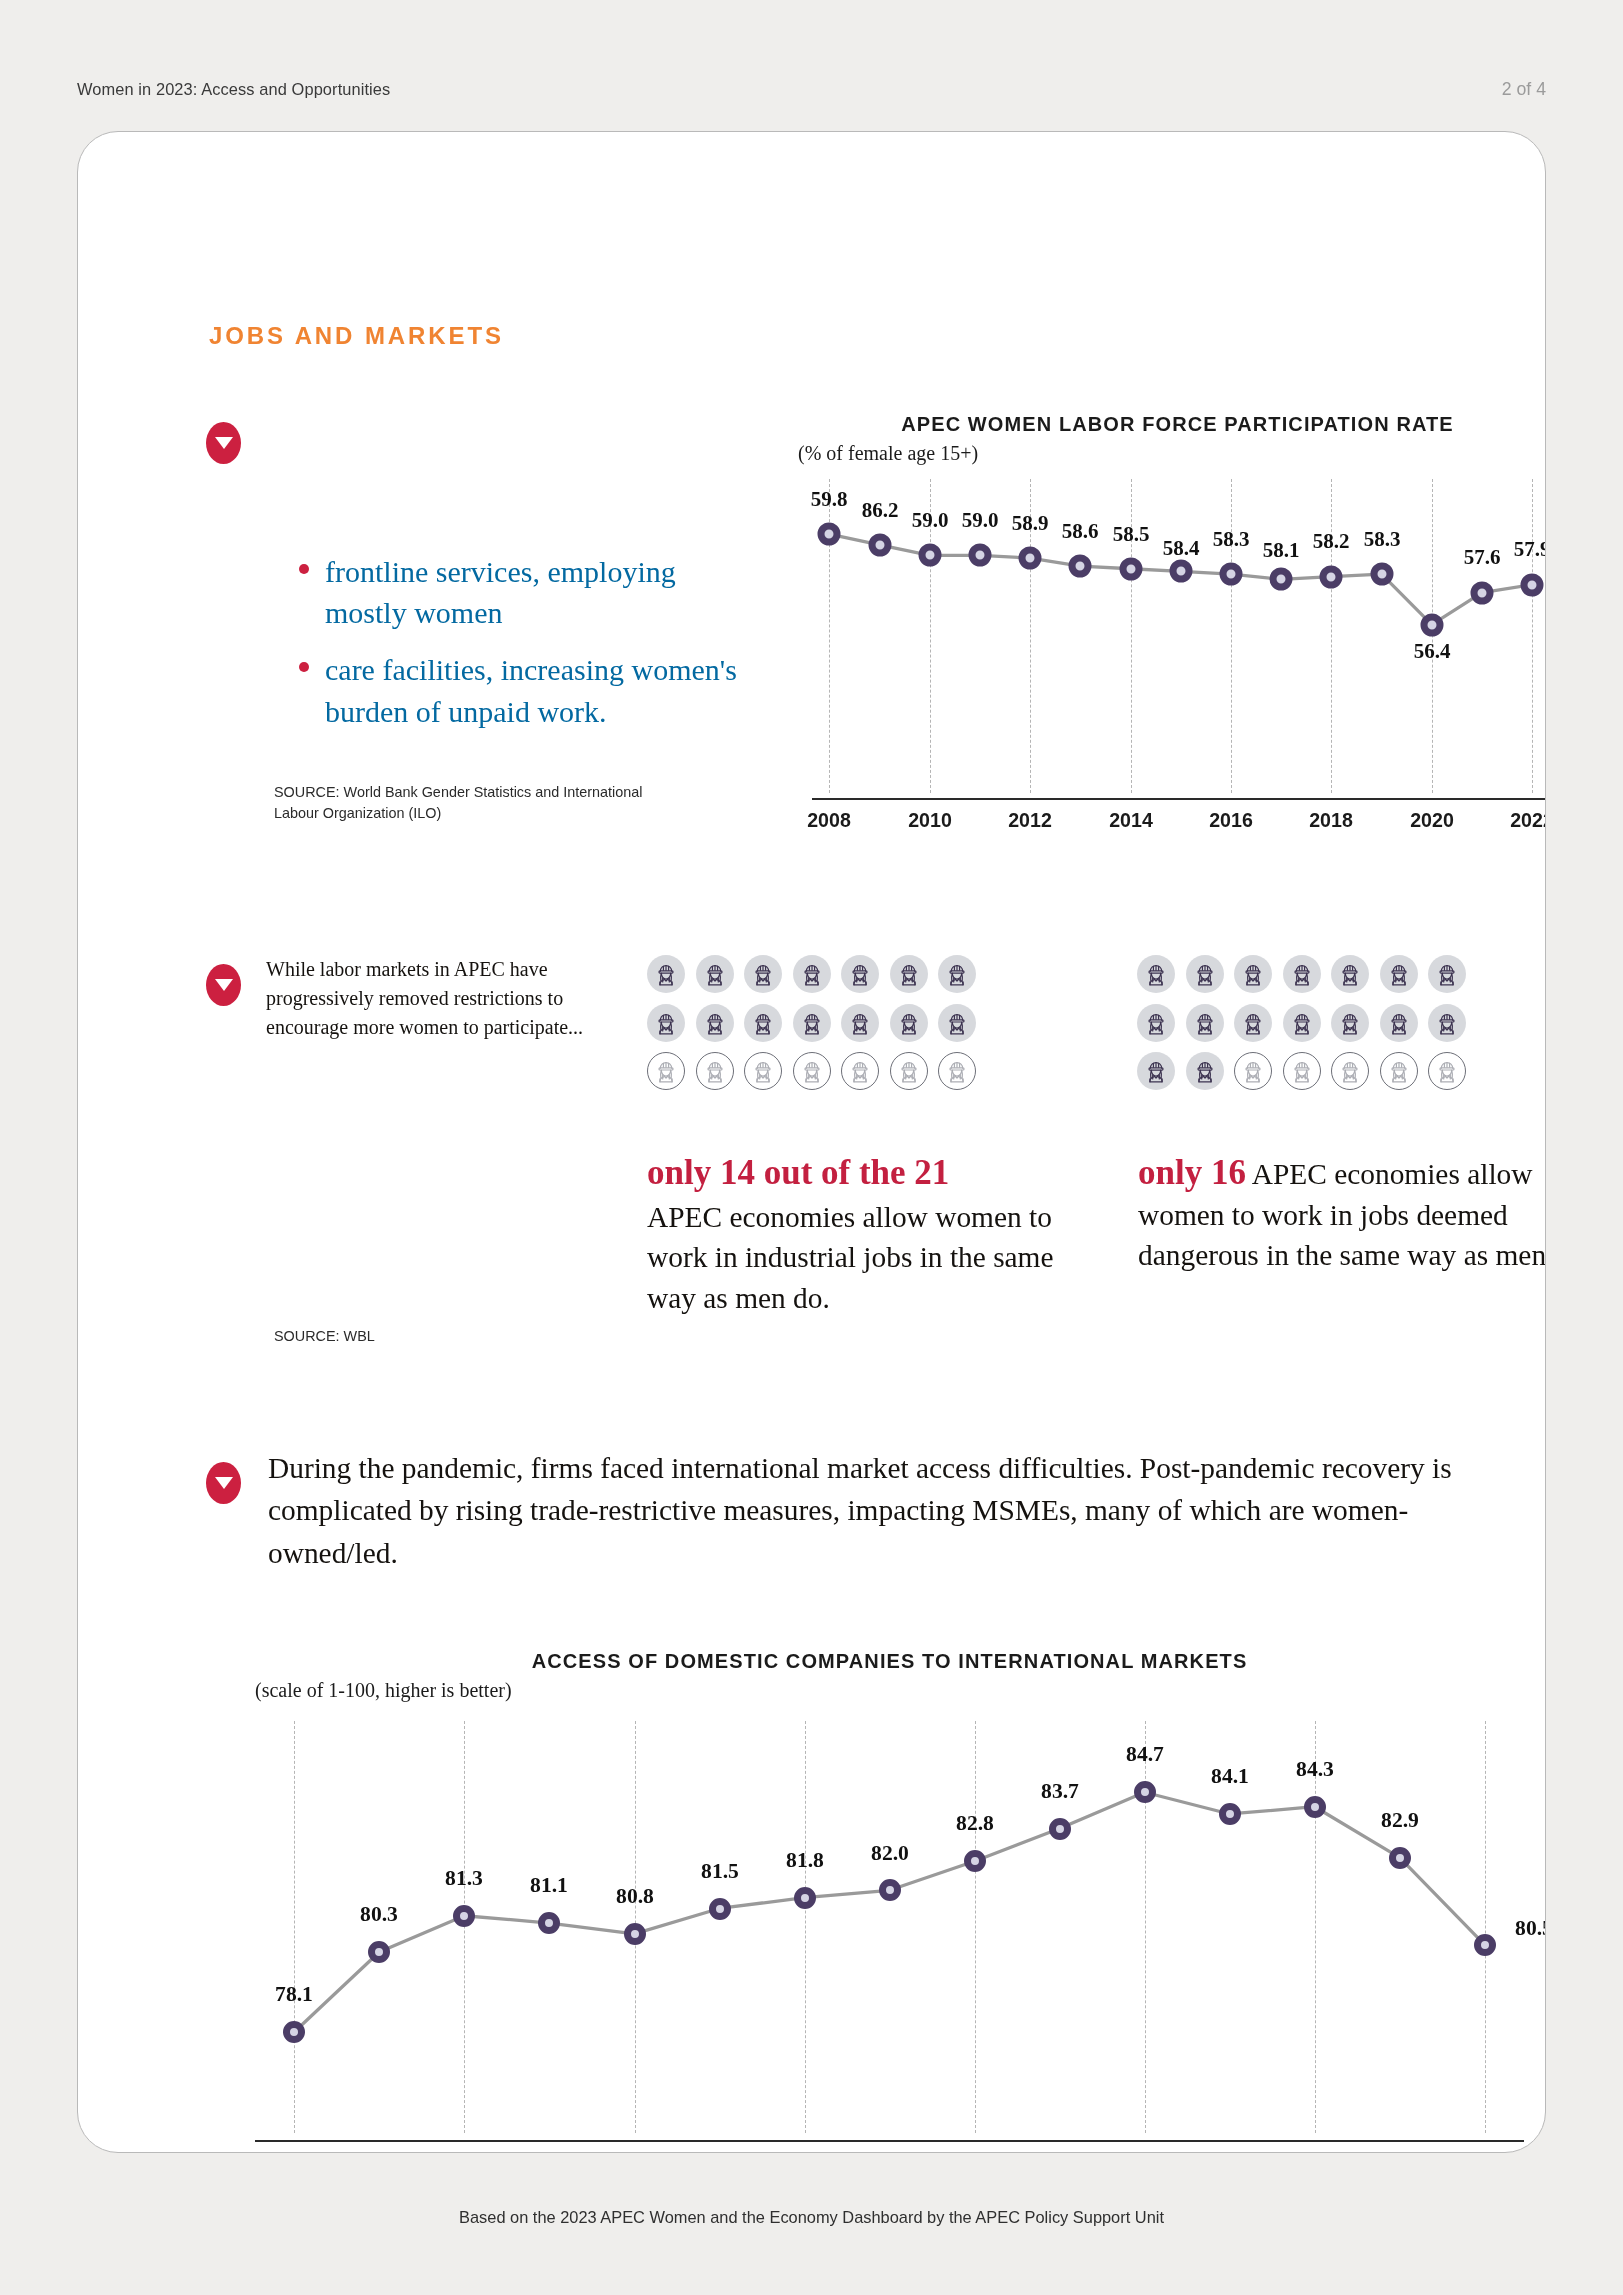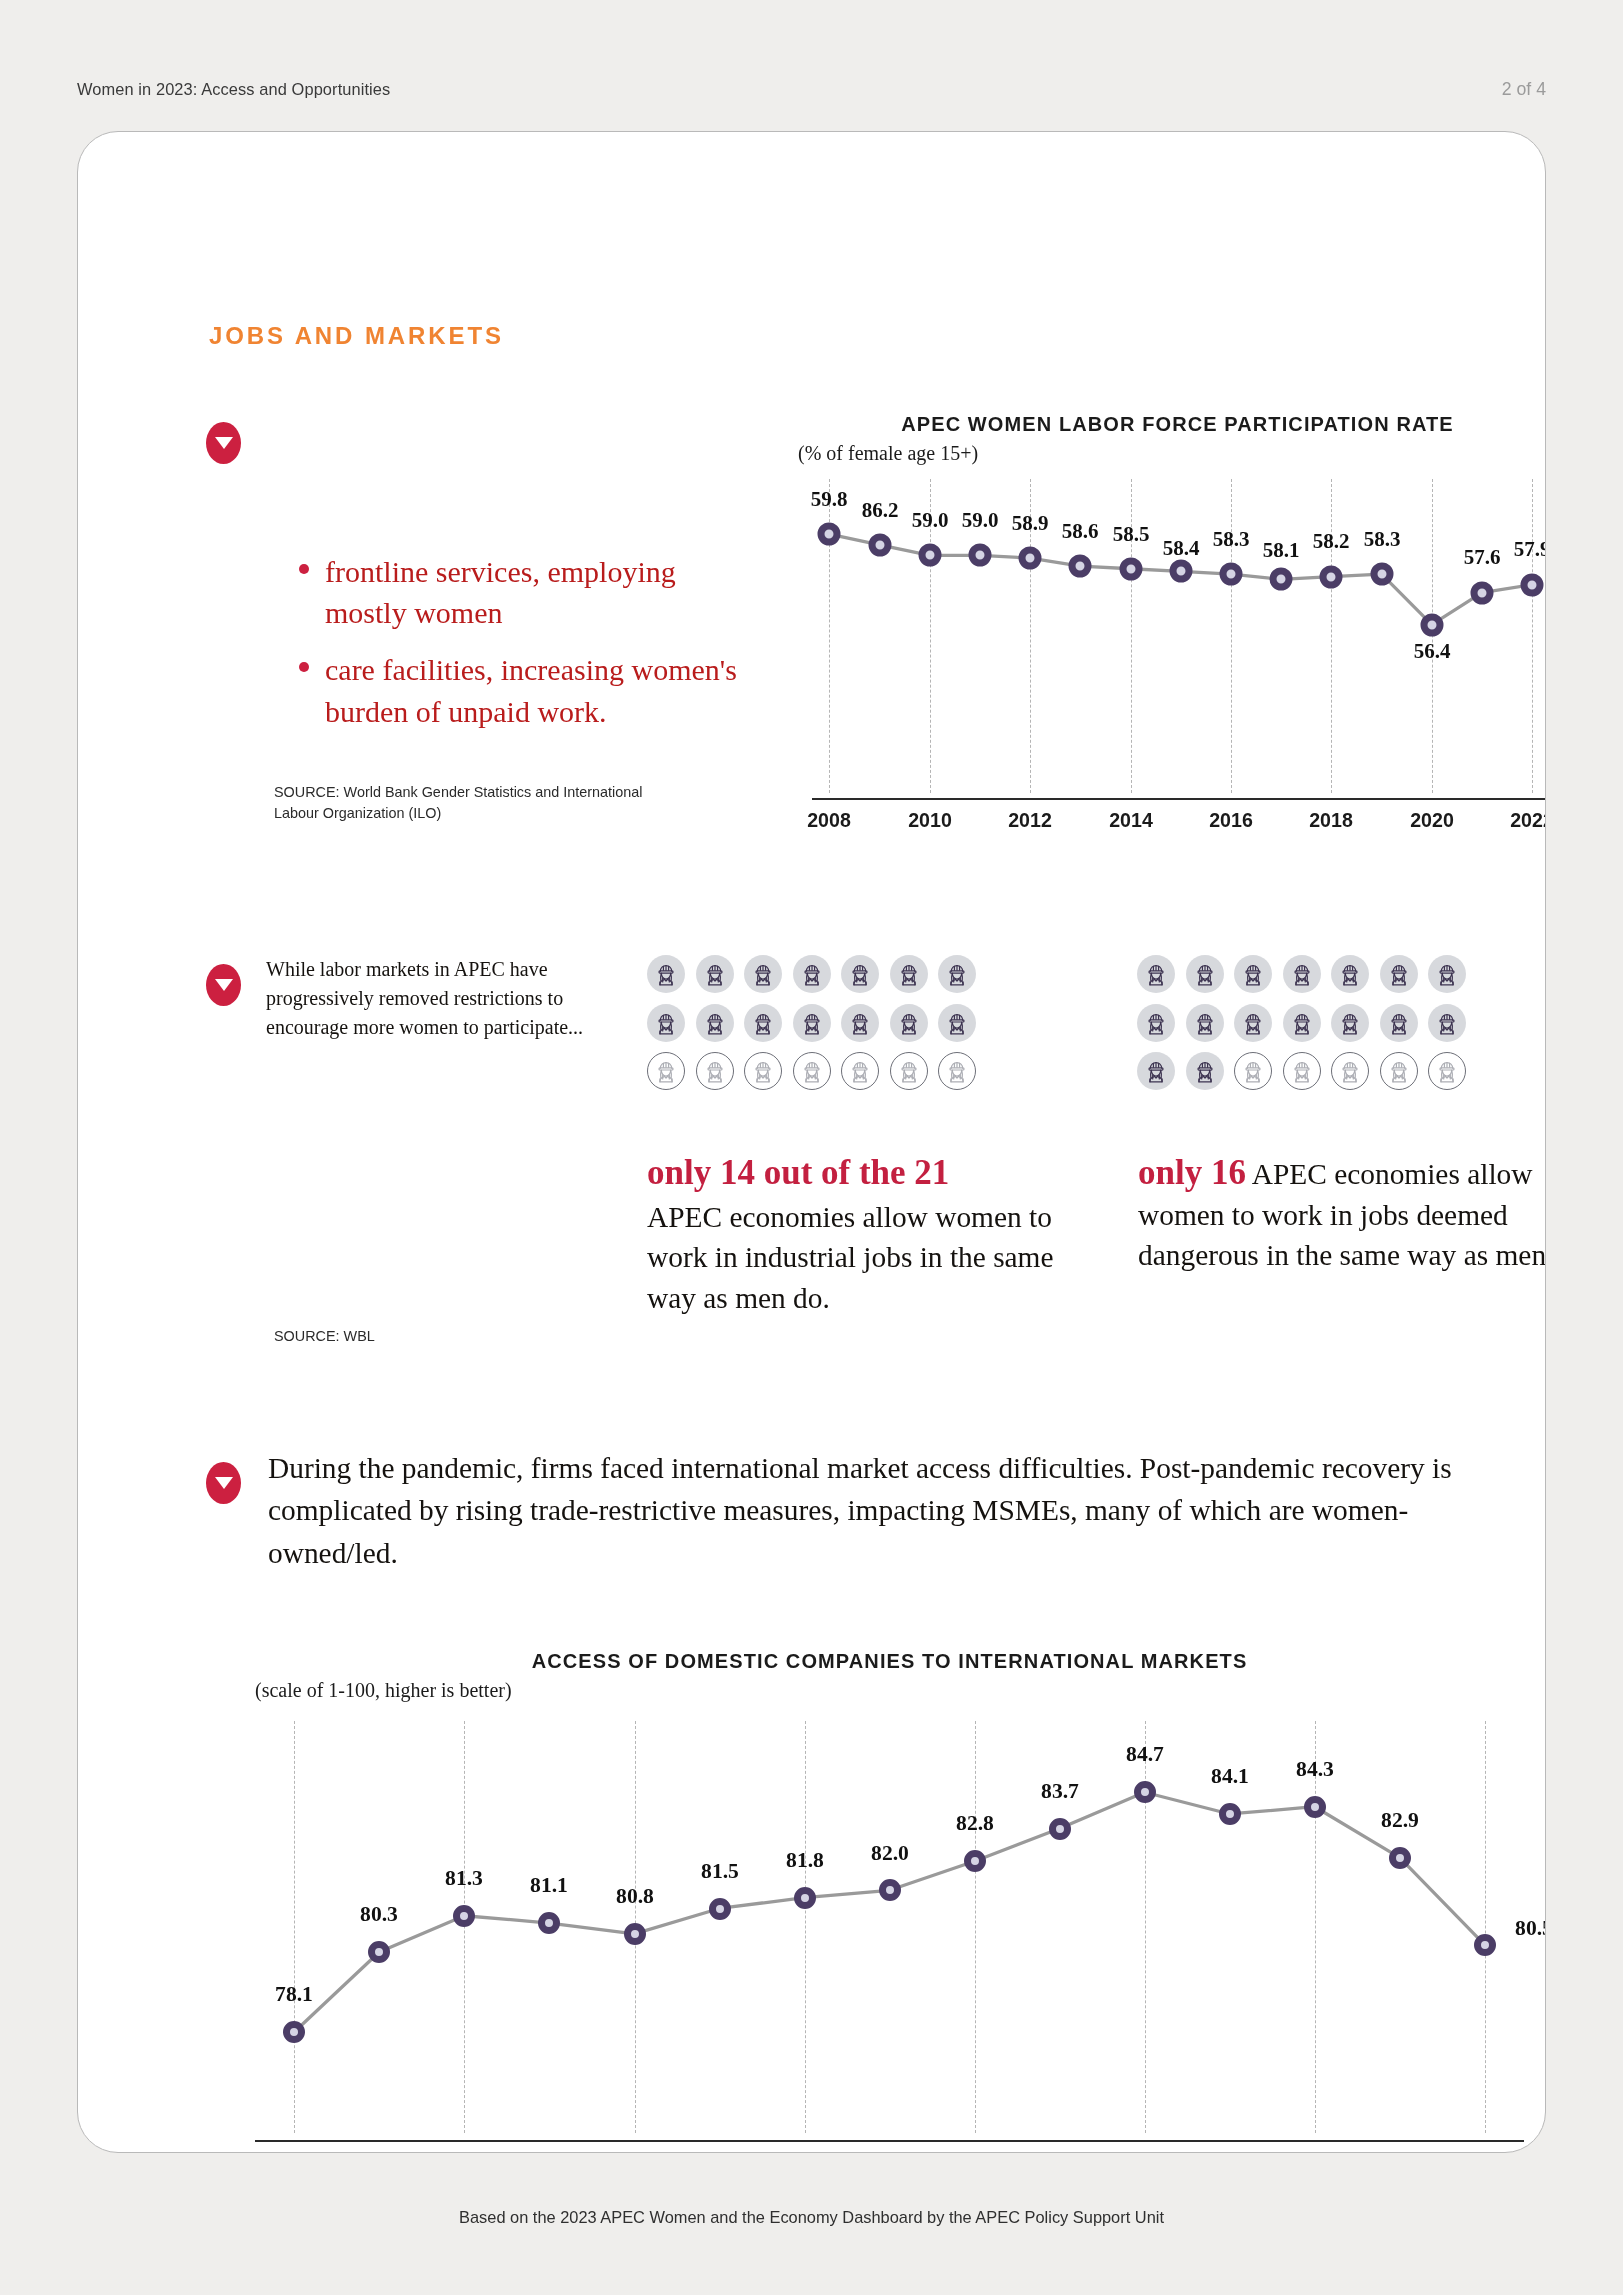--- a/index.html
+++ b/index.html
@@ -55,21 +55,21 @@
 
   
   .b1-badge{left:128px;top:290px;}
   .b1-text{
     position:absolute;left:188px;top:277px;width:458px;
     font-size:32px;line-height:1.31;color:#15120f;
   }
   .b1-text b{font-weight:700;}
   .b1-list{
     position:absolute;left:216px;top:419px;width:445px;
-    font-size:30px;line-height:1.38;color:#b91c1c;
+    font-size:30px;line-height:1.38;color:#0369a1;
     list-style:none;margin:0;padding:0;
   }
   .b1-list li{position:relative;padding-left:31px;margin-bottom:15.7px;}
   .b1-list li::before{
     content:"";position:absolute;left:5.2px;top:13px;
     width:9.8px;height:9.8px;border-radius:50%;background:#cc2040;
   }
   .src{
     font-family:"Liberation Sans",sans-serif;
     font-size:14.4px;line-height:1.45;color:#2b2b2b;

